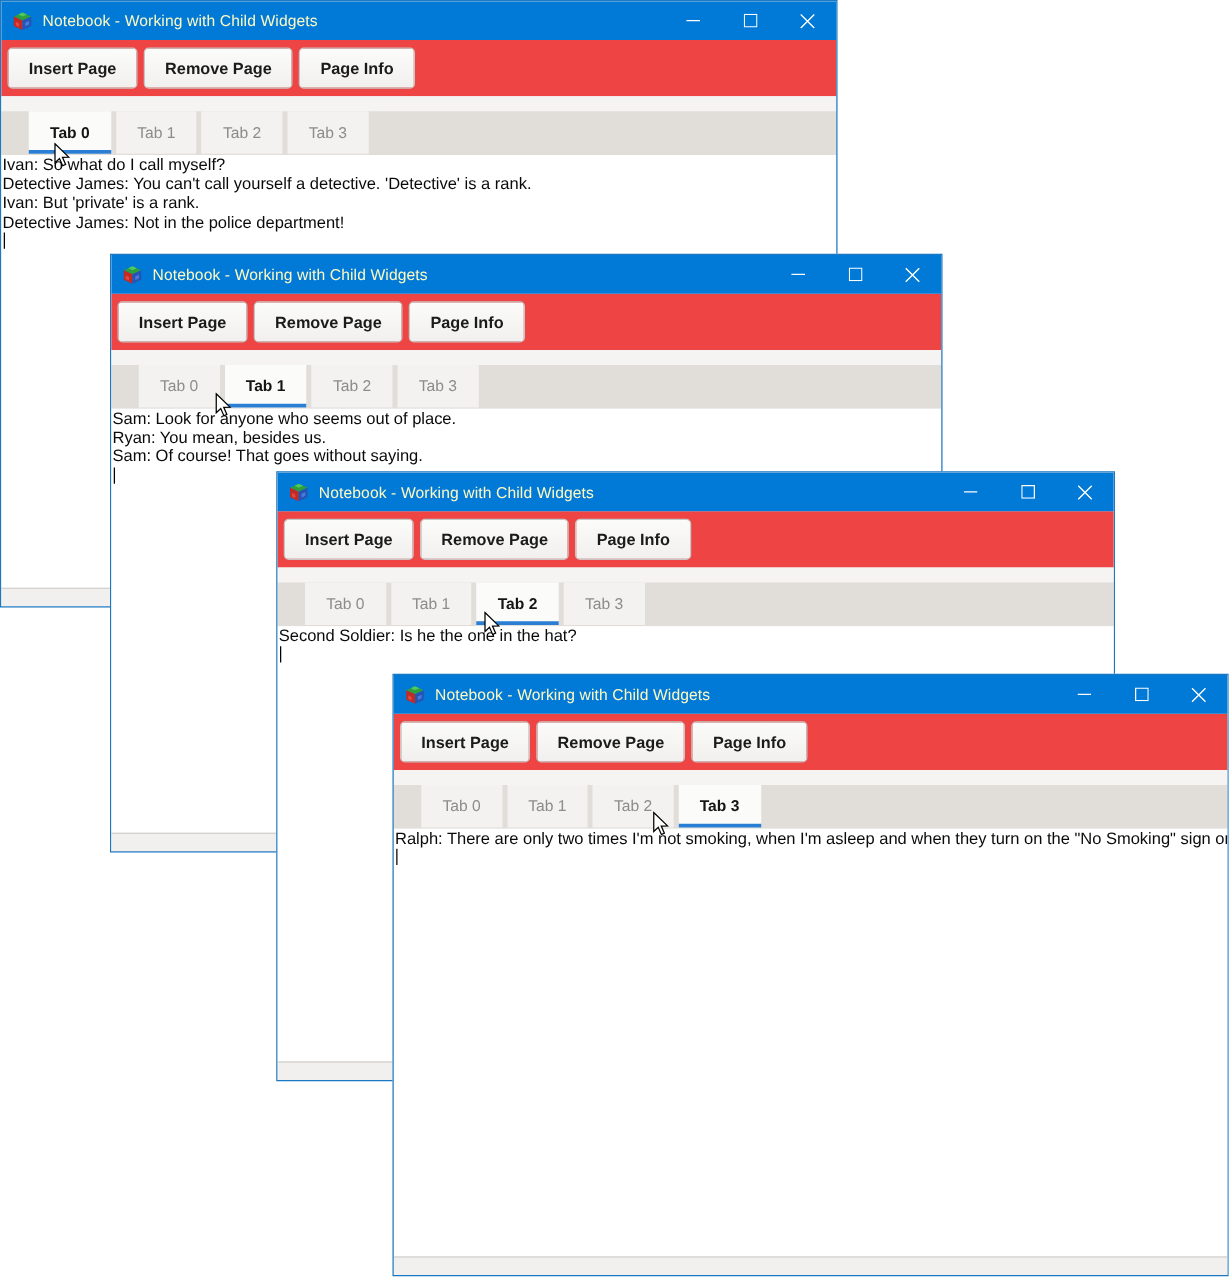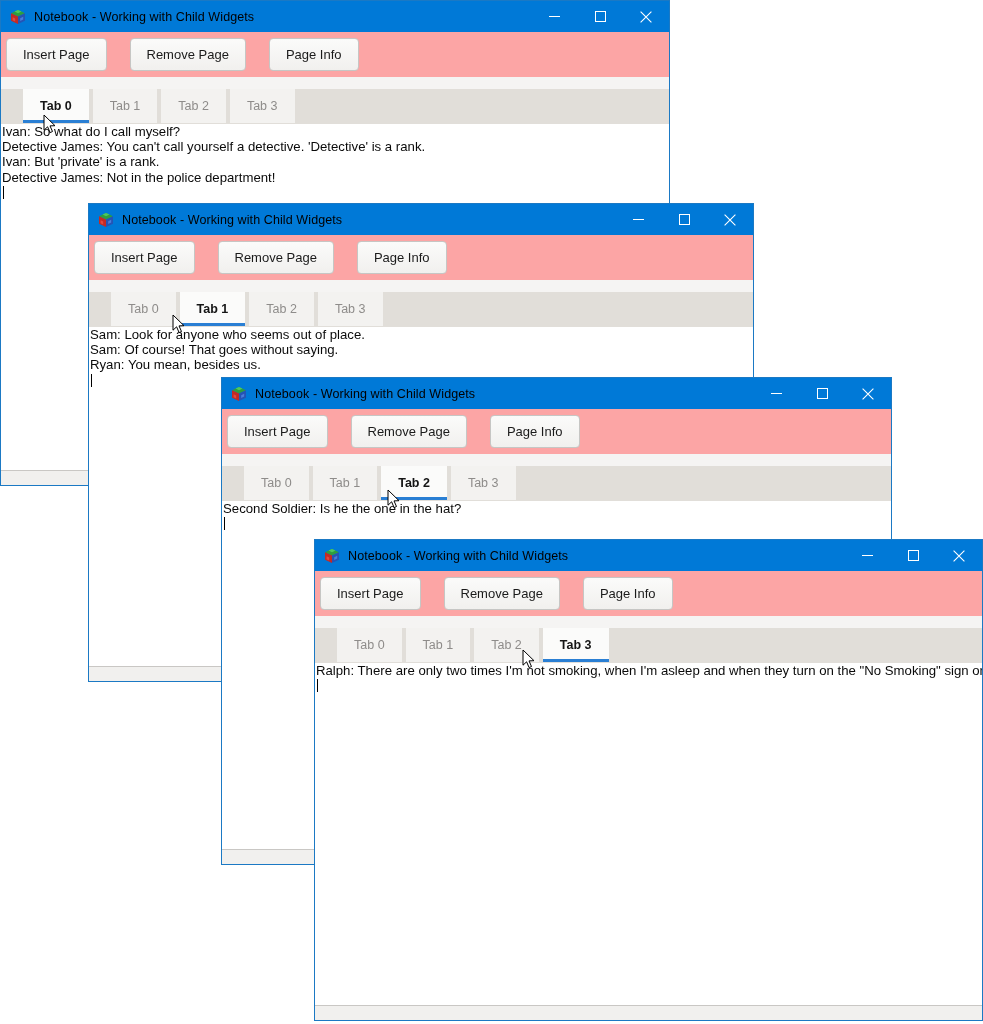--- a/index.html
+++ b/index.html
@@ -43,21 +43,21 @@
   .title-icon {
     width: 16px;
     height: 16px;
     margin-left: 9px;
     margin-right: 8px;
     position: relative;
     flex-shrink: 0;
   }
 
   .title-text {
-    color: #000000;
+    color: #fef9c3;
     font-size: 12.5px;
     font-family: "Liberation Sans", sans-serif;
     letter-spacing: 0.1px;
     white-space: nowrap;
   }
 
   .caption-buttons {
     position: absolute;
     right: 0;
     top: 0;
@@ -68,28 +68,29 @@
     width: 46px;
     height: 31px;
     display: flex;
     align-items: center;
     justify-content: center;
   }
   .cap-btn svg { display:block; }
 
   
   .toolbar {
-    background: #fca5a5;
+    background: #ef4444;
     height: 45px;
     min-height: 45px;
     display: flex;
     align-items: center;
     padding-left: 5px;
-    gap: 23px;
-    flex-shrink: 0;
+    gap: 5px;
+    flex-shrink: 0;
+    font-weight: bold;
   }
   .tb-btn {
     height: 33px;
     min-width: 60px;
     padding: 0 16px;
     box-sizing: border-box;
     border: 1px solid #c6c6c4;
     border-radius: 4px;
     background: linear-gradient(180deg,#fbfbfa 0%, #f1f0ee 100%);
     color: #1b1b1b;
@@ -298,22 +299,22 @@
       <div class="toolbar-gap"></div>
       <div class="tabbar">
         <div class="tab">Tab 0</div>
         <div class="tab active">Tab 1</div>
         <div class="tab">Tab 2</div>
         <div class="tab">Tab 3</div>
       </div>
       <div class="page">
         <div class="page-lines">
           <div class="ln">Sam: Look for anyone who seems out of place.</div>
+          <div class="ln">Ryan: You mean, besides us.</div>
           <div class="ln">Sam: Of course! That goes without saying.</div>
-          <div class="ln">Ryan: You mean, besides us.</div>
           <div class="caret-line"><span class="caret"></span></div>
         </div>
       </div>
       <div class="statusbar"></div>
     </div>
     <div class="window" id="win2">
       <div class="titlebar">
         <span class="title-icon"><svg width="16" height="16" viewBox="0 0 16 16">
             <polygon points="8,1 15,4.2 8,7.4 1,4.2" fill="#2e9e3e"></polygon>
             <polygon points="1,4.2 8,7.4 8,15 1,11.8" fill="#c42a24"></polygon>

